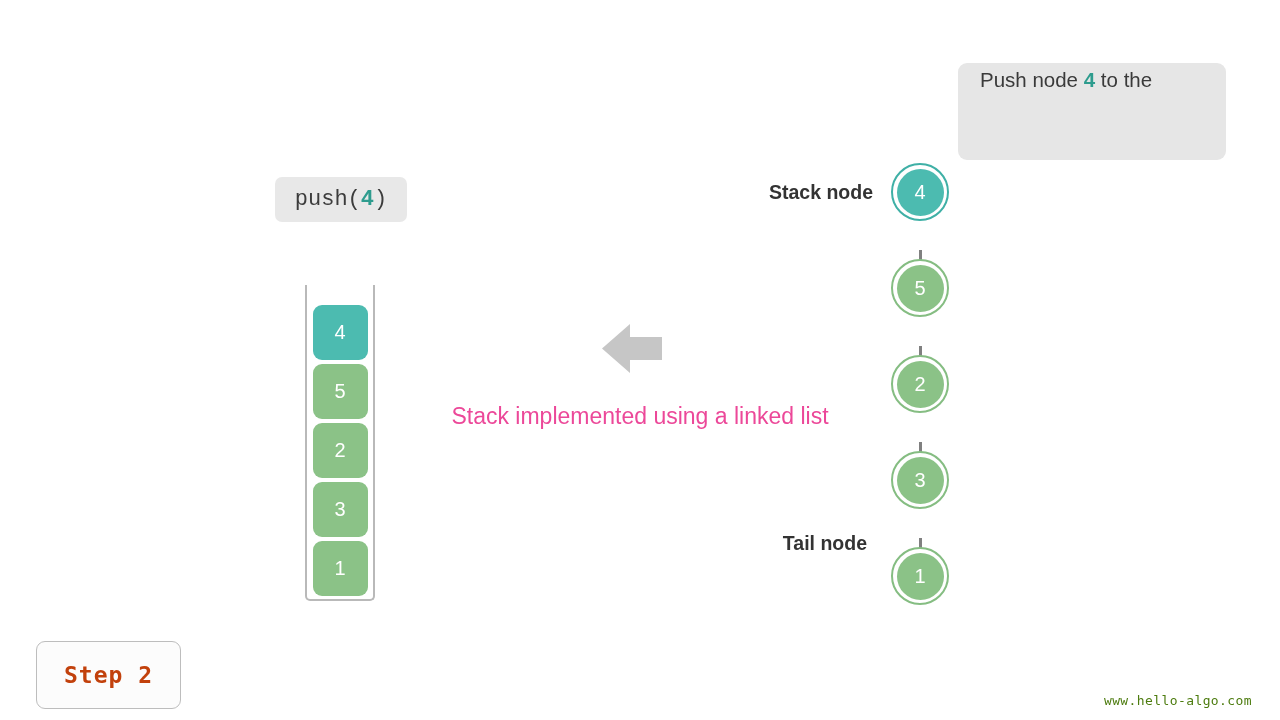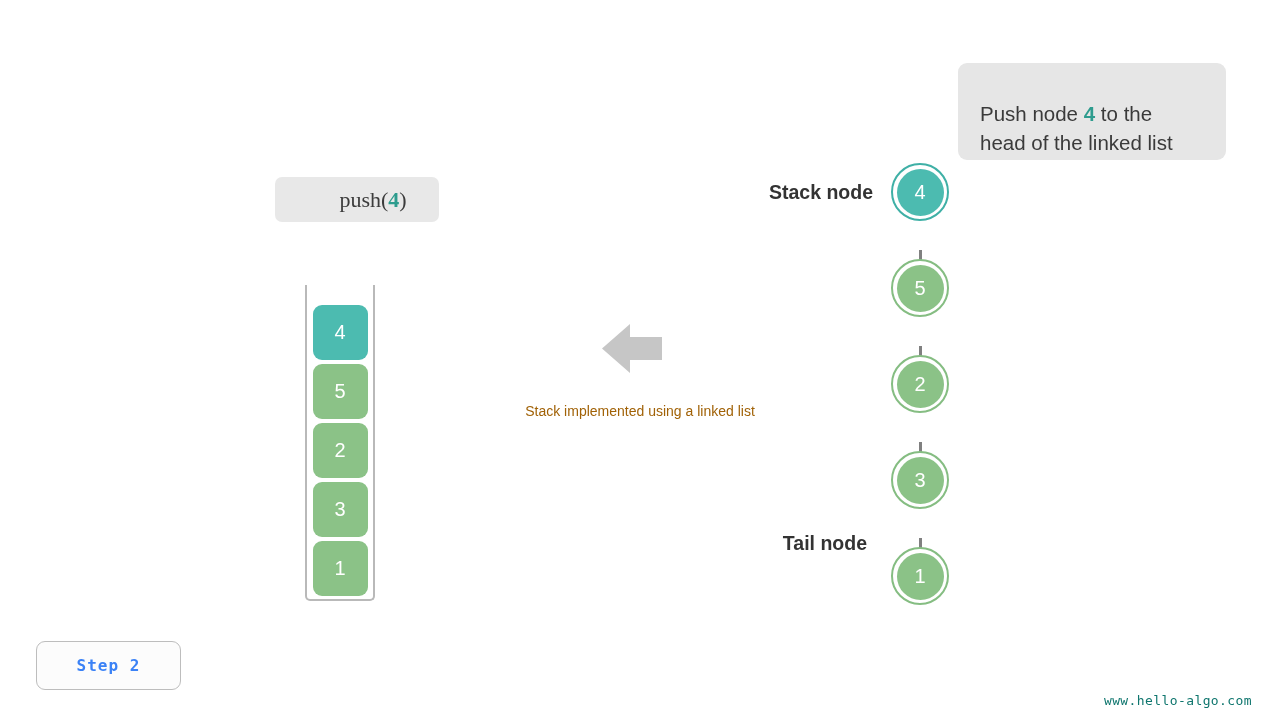--- a/index.html
+++ b/index.html
@@ -23,53 +23,52 @@
   #op-label {
     left: 275px;
     top: 177px;
     width: 132px;
     height: 45px;
     background: #e8e8e8;
     border-radius: 7px;
     display: flex;
     align-items: center;
     justify-content: center;
-    font-family: Liberation Serif, serif;
+    font-family: Liberation Mono, monospace;
     font-size: 22px;
     color: #3c3c3c;
     letter-spacing: 0px;
-    padding-left: 32px;
   }
   #op-label .op-arg { color: #2e9c8e; font-weight: bold; }
   #op-label .op-paren { color: #3c3c3c; }
 
   
   #caption-box {
     left: 958px;
     top: 63px;
     width: 268px;
     height: 97px;
     background: #e6e6e6;
     border-radius: 9px;
     box-sizing: border-box;
-    padding: 36px 22px;
+    padding: 2px 22px;
     font-size: 20.5px;
     line-height: 29px;
     color: #3a3a3a;
   }
   #caption-box .hl { color: #2e9c8e; font-weight: bold; }
 
   
   #middle-caption {
     left: 0px;
     top: 403px;
     width: 1280px;
     text-align: center;
-    font-size: 14px;
-    color: #a16207;
+    font-size: 23px;
+    color: #ec4899;
   }
 
   
   #flow-arrow {
     left: 602px;
     top: 320px;
     width: 60px;
     height: 57px;
   }
 
@@ -166,58 +165,57 @@
     text-align: right;
   }
   #head-label { left: 640px; top: 181px; width: 233px; }
   #tail-label { left: 640px; top: 532px; width: 227px; }
 
   
   #step-badge {
     left: 36px;
     top: 641px;
     width: 145px;
-    height: 49px;
+    height: 68px;
     box-sizing: border-box;
     background: #fcfcfc;
     border: 1.5px solid #bdbdbd;
     border-radius: 9px;
     display: flex;
     align-items: center;
     justify-content: center;
     font-family: "DejaVu Sans Mono", monospace;
-    font-size: 16px;
+    font-size: 23px;
     font-weight: bold;
-    color: #3b82f6;
+    color: #c2410c;
     letter-spacing: 1px;
   }
 
   
   #watermark {
     right: 28px;
     bottom: 12px;
     font-family: "DejaVu Sans Mono", monospace;
     font-size: 13px;
-    color: #0f766e;
+    color: #4d7c0f;
     letter-spacing: 0.4px;
   }
 </style>
 </head>
 <body>
 
 <div class="abs" id="op-label">
   <span>push</span>
     <span class="op-paren">(</span>
     <span class="op-arg">4</span>
     <span class="op-paren">)</span>
 </div>
 
 <div class="abs" id="caption-box">
   <span>Push node </span><span class="hl">4</span><span> to the</span><br>
-  <span>head of the linked list</span>
 </div>
 
 <div class="abs" id="middle-caption">Stack implemented using a linked list</div>
 
 <div class="abs" id="flow-arrow">
   <svg width="60" height="57" viewBox="0 0 60 57">
     <polygon points="0,28.5 28,4 28,17 60,17 60,40 28,40 28,53" fill="#c6c6c6"></polygon>
   </svg>
 </div>
 

